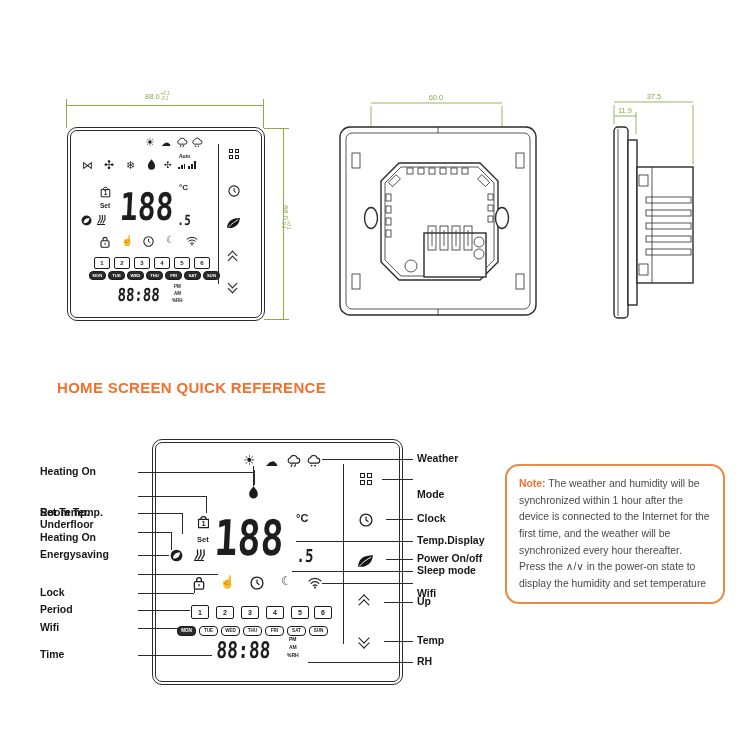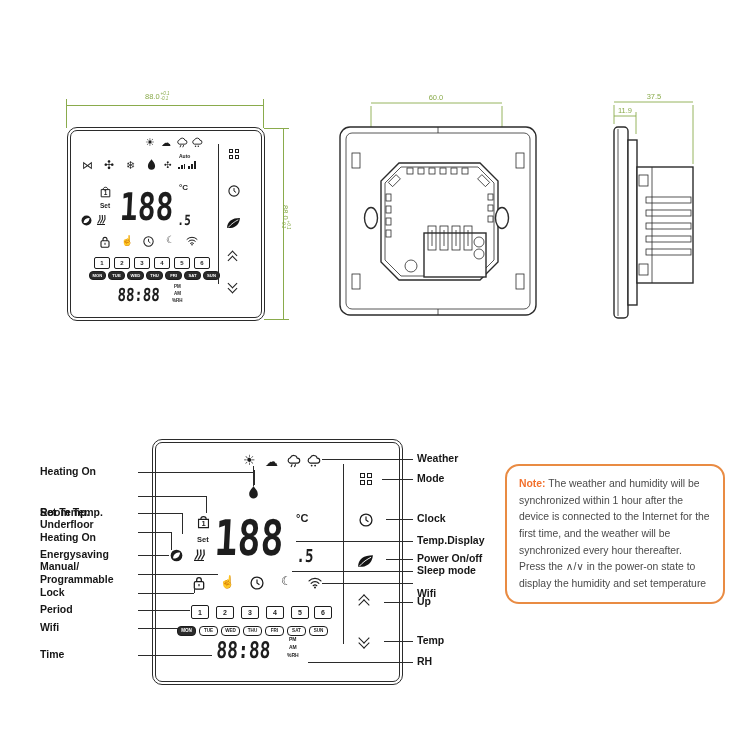--- a/index.html
+++ b/index.html
@@ -285,20 +285,21 @@
     <rect x="41" y="85" width="9" height="11" class="k1"></rect>
     <rect x="41" y="174" width="9" height="11" class="k1"></rect>
     <line x1="54" y1="77" x2="54" y2="193" class="k1"></line>
     <rect x="48" y="107" width="45" height="6" class="k1"></rect>
     <rect x="48" y="120" width="45" height="6" class="k1"></rect>
     <rect x="48" y="133" width="45" height="6" class="k1"></rect>
     <rect x="48" y="146" width="45" height="6" class="k1"></rect>
     <rect x="48" y="159" width="45" height="6" class="k1"></rect>
   </svg>
 
+  <div id="heading">HOME SCREEN QUICK REFERENCE</div>
 
   <div class="device" style="left:152px;top:439px;width:249px;height:244px">
     <div class="inner"></div>
 
     <span class="glyph" style="left:90px;top:13px;font-size:14px">☀</span>
     <span class="glyph" style="left:112px;top:15px;font-size:13px">☁</span>
     <svg class="ic" style="left:133px;top:14px" width="15" height="14">
         <use href="#i-rain"></use>
       </svg>
     <svg class="ic" style="left:153px;top:14px" width="15" height="14">
@@ -404,29 +405,27 @@
   <div class="hl" style="left:384px;top:602px;width:29px"></div>
   <div class="hl" style="left:384px;top:641px;width:29px"></div>
   <div class="hl" style="left:308px;top:662px;width:105px"></div>
 
   <div class="lbl l" style="top:465px">Heating On</div>
   <div class="lbl l" style="top:506px">Room Temp.</div>
   <div class="lbl l" style="top:506px">Set Temp.</div>
   <div class="lbl l" style="top:518px">Underfloor
 Heating On</div>
   <div class="lbl l" style="top:548px">Energysaving</div>
-  <div class="lbl l" style="top:560px">Manual/
-Programmable</div>
   <div class="lbl l" style="top:586px">Lock</div>
   <div class="lbl l" style="top:603px">Period</div>
   <div class="lbl l" style="top:621px">Wifi</div>
   <div class="lbl l" style="top:648px">Time</div>
 
   <div class="lbl r" style="top:452px">Weather</div>
-  <div class="lbl r" style="top:472px">Mode</div>
+  <div class="lbl r" style="top:488px">Mode</div>
   <div class="lbl r" style="top:512px">Clock</div>
   <div class="lbl r" style="top:534px">Temp.Display</div>
   <div class="lbl r" style="top:552px">Power On/off</div>
   <div class="lbl r" style="top:564px">Sleep mode</div>
   <div class="lbl r" style="top:587px">Wifi</div>
   <div class="lbl r" style="top:595px">Up</div>
   <div class="lbl r" style="top:634px">Temp</div>
   <div class="lbl r" style="top:655px">RH</div>
 
   <div id="note">

